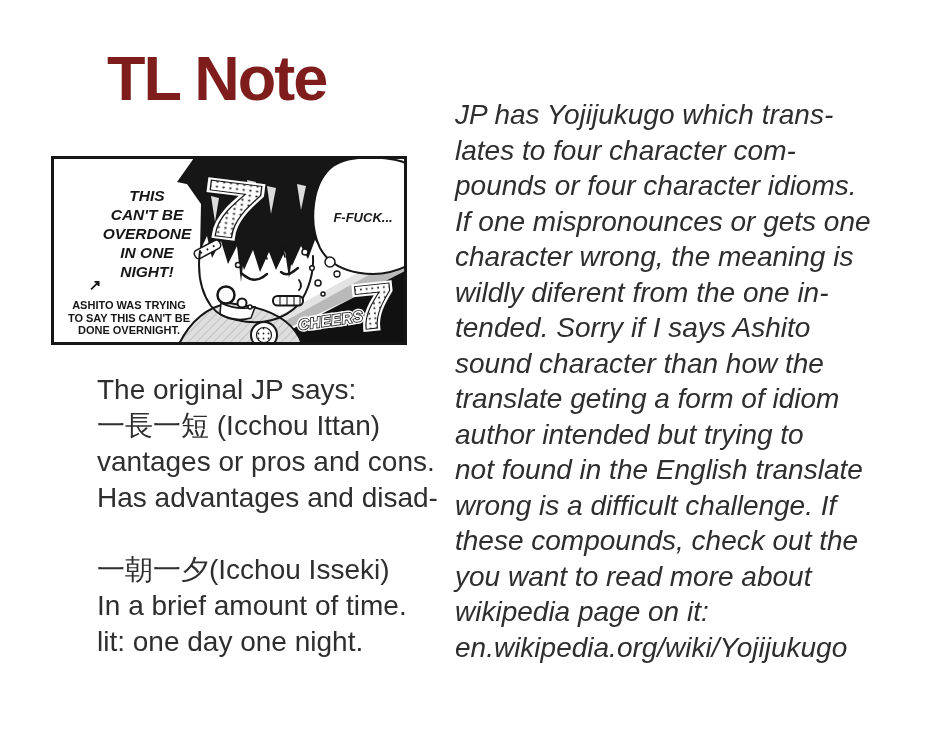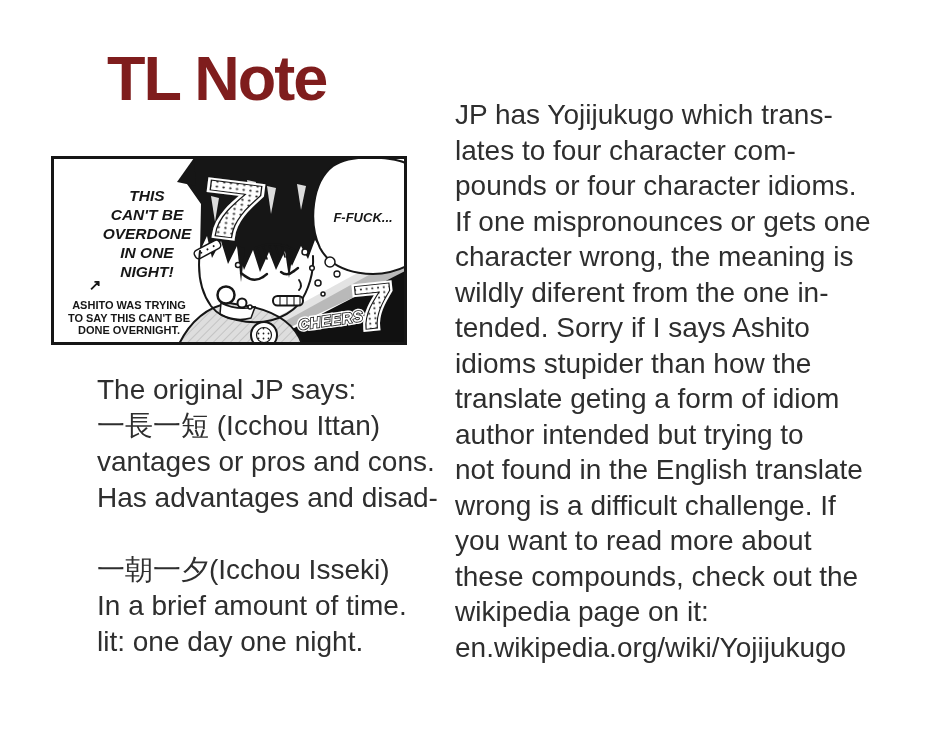--- a/index.html
+++ b/index.html
@@ -13,21 +13,21 @@
     font-family:"Liberation Sans",sans-serif;
   }
   .panel{
     position:absolute;left:51px;top:156px;width:356px;height:189px;margin:0;
   }
   .panel svg{display:block;}
   .textcol{position:absolute;font-weight:300;}
   .left-col{left:55px;top:372px;width:400px;font-size:28px;color:#2e2e2e;}
   .left-col .line{height:36px;line-height:36px;white-space:nowrap;margin-left:42px;}
   .right-col{left:455px;top:97px;width:480px;font-size:28px;color:#2e2e2e;}
-  .right-col .line{height:35.5px;line-height:35.5px;white-space:nowrap;}
+  .right-col .line{height:35.5px;line-height:35.5px;white-space:nowrap;font-style:italic;}
   
   .speech{font-family:"Liberation Sans",sans-serif;font-weight:700;font-style:italic;}
   .caption{font-family:"Liberation Sans",sans-serif;font-weight:700;}
 </style>
 </head>
 <body>
 
 <div class="page">
 
   <h1 class="title">TL Note</h1>
@@ -185,24 +185,24 @@
   </div>
 
   <div class="textcol right-col">
     <div class="line">JP has Yojijukugo which trans-</div>
     <div class="line">lates to four character com-</div>
     <div class="line">pounds or four character idioms.</div>
     <div class="line">If one mispronounces or gets one</div>
     <div class="line">character wrong, the meaning is</div>
     <div class="line">wildly diferent from the one in-</div>
     <div class="line">tended. Sorry if I says Ashito</div>
-    <div class="line">idioms stupider than how the</div>
+    <div class="line">sound character than how the</div>
     <div class="line">translate geting a form of idiom</div>
     <div class="line">author intended but trying to</div>
     <div class="line">not found in the English translate</div>
     <div class="line">wrong is a difficult challenge. If</div>
+    <div class="line">these compounds, check out the</div>
     <div class="line">you want to read more about</div>
-    <div class="line">these compounds, check out the</div>
     <div class="line">wikipedia page on it:</div>
     <div class="line">en.wikipedia.org/wiki/Yojijukugo</div>
   </div>
 
 </div>
 
 </body></html>

